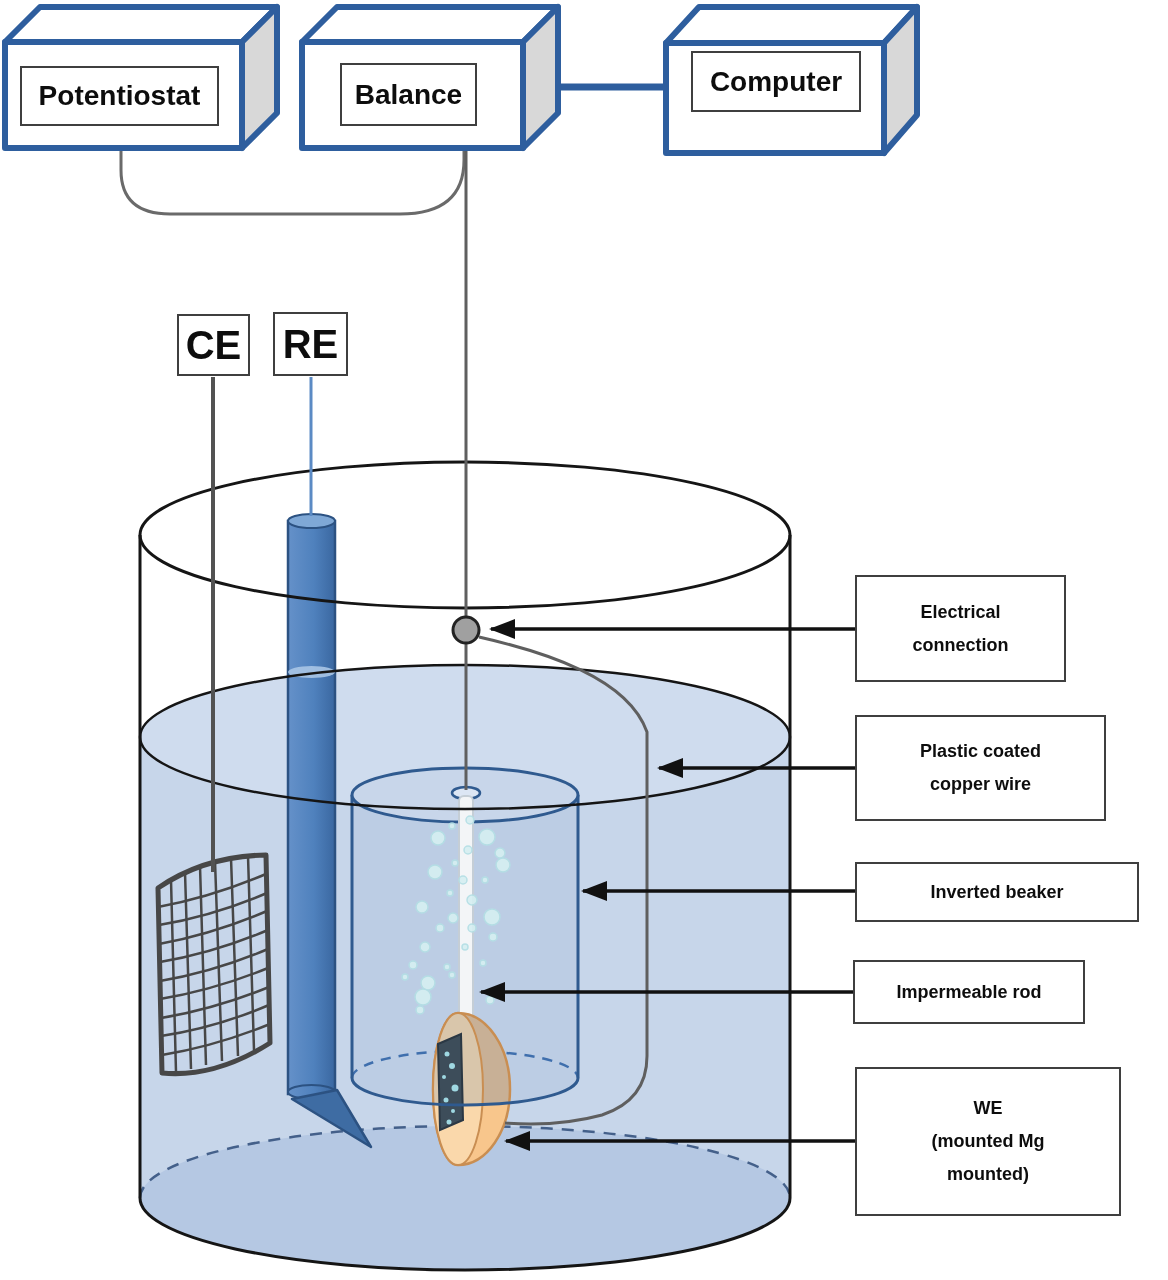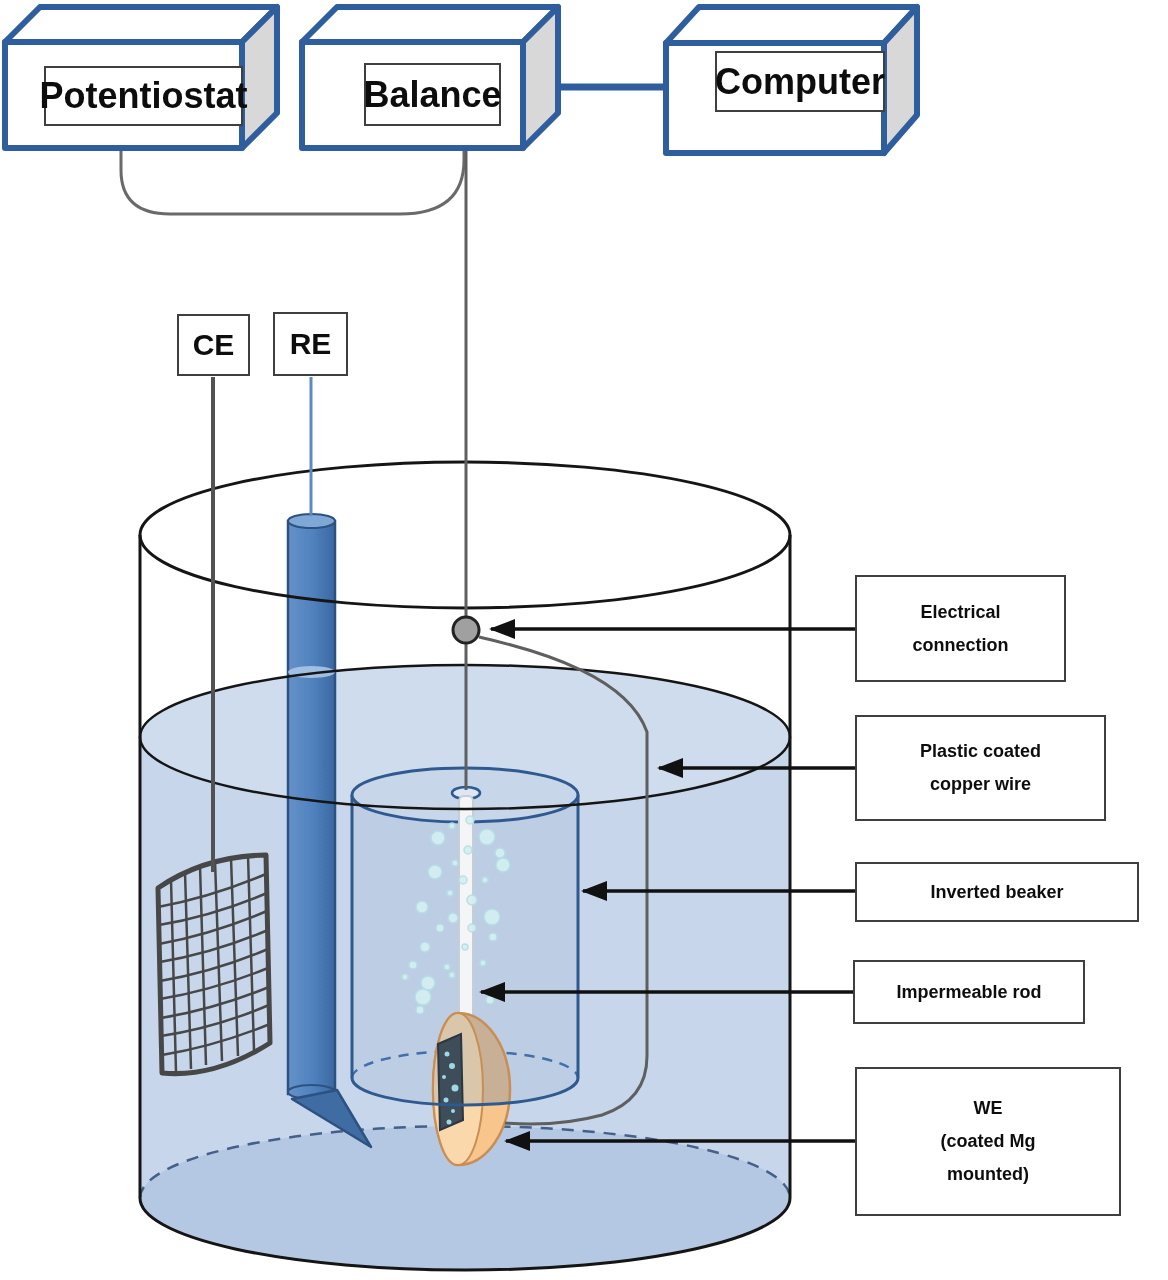--- a/index.html
+++ b/index.html
@@ -8,22 +8,22 @@
     font-family:"Liberation Sans",sans-serif;overflow:hidden;
   }
   .stage svg{position:absolute;left:0;top:0;}
   .lbl{
     position:absolute;box-sizing:border-box;background:#ffffff;
     border:2px solid #3f3f3f;display:flex;flex-direction:column;
     align-items:center;justify-content:center;text-align:center;
     font-weight:bold;color:#0d0d0d;
   }
   .lbl span{display:block;}
-  .machine{font-size:36px;margin-left:24px;}
-  .small-tag{font-size:30px;}
+  .machine{font-size:28px;}
+  .small-tag{font-size:40px;}
   .callout{font-size:18px;line-height:33px;}
 </style>
 </head>
 <body>
 
 <div class="stage">
 
 <svg width="1168" height="1280" viewBox="0 0 1168 1280">
   <defs>
     <marker id="arrow" markerWidth="30" markerHeight="24" refX="26" refY="11" orient="auto" markerUnits="userSpaceOnUse">
@@ -201,17 +201,17 @@
   <span>copper wire</span>
 </div>
 <div class="lbl callout" style="left:855px;top:862px;width:284px;height:60px;align-items:center;">
   <span>Inverted beaker</span>
 </div>
 <div class="lbl callout" style="left:853px;top:960px;width:232px;height:64px;">
   <span>Impermeable rod</span>
 </div>
 <div class="lbl callout" style="left:855px;top:1067px;width:266px;height:149px;">
   <span>WE</span>
-  <span>(coated Mg</span>
+  <span>(mounted Mg</span>
   <span>mounted)</span>
 </div>
 
 </div>
 
 </body></html>

